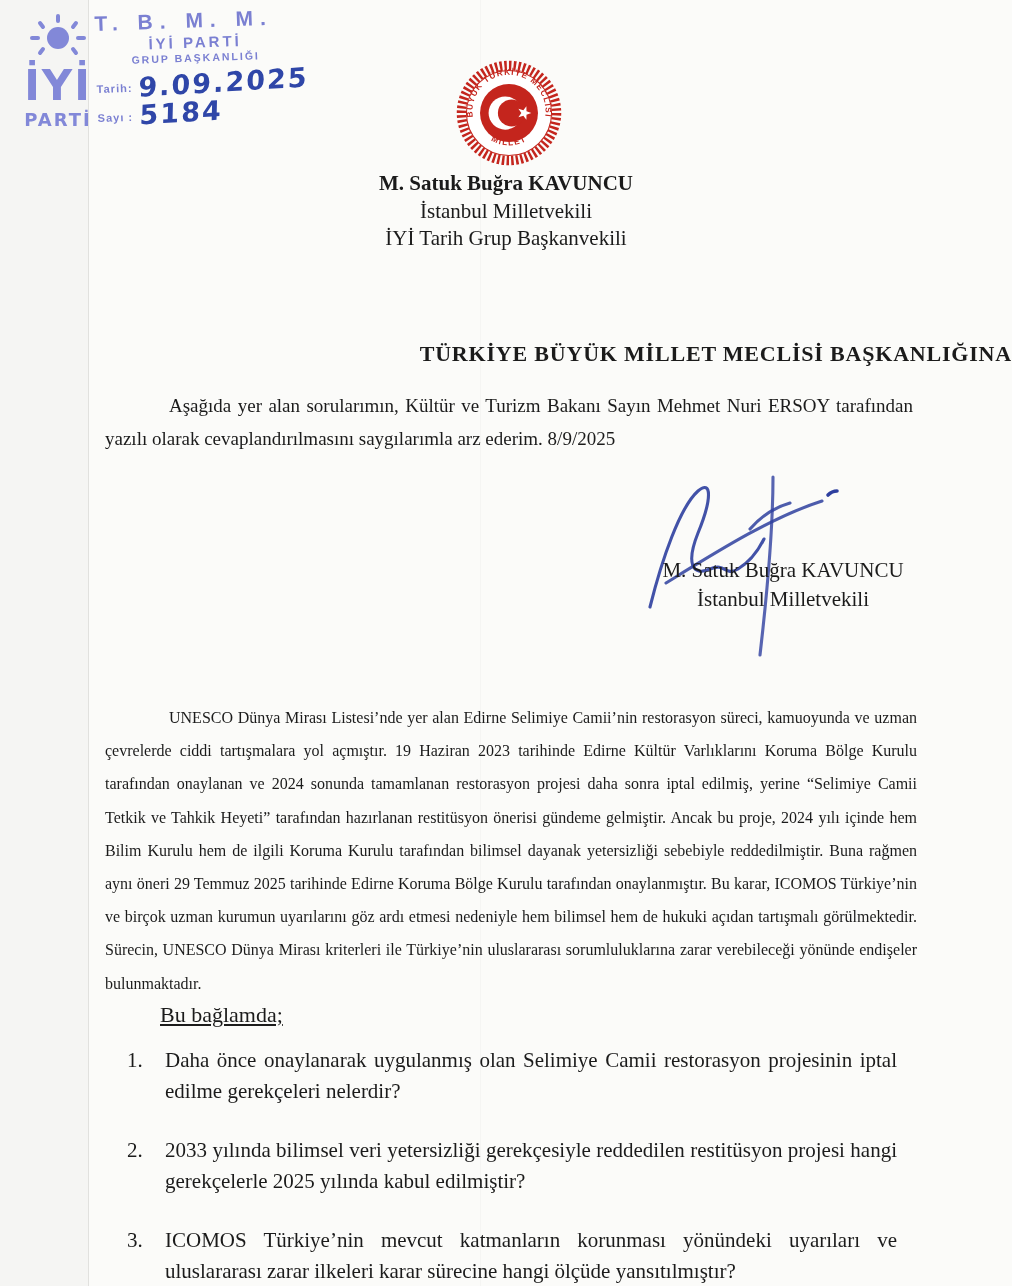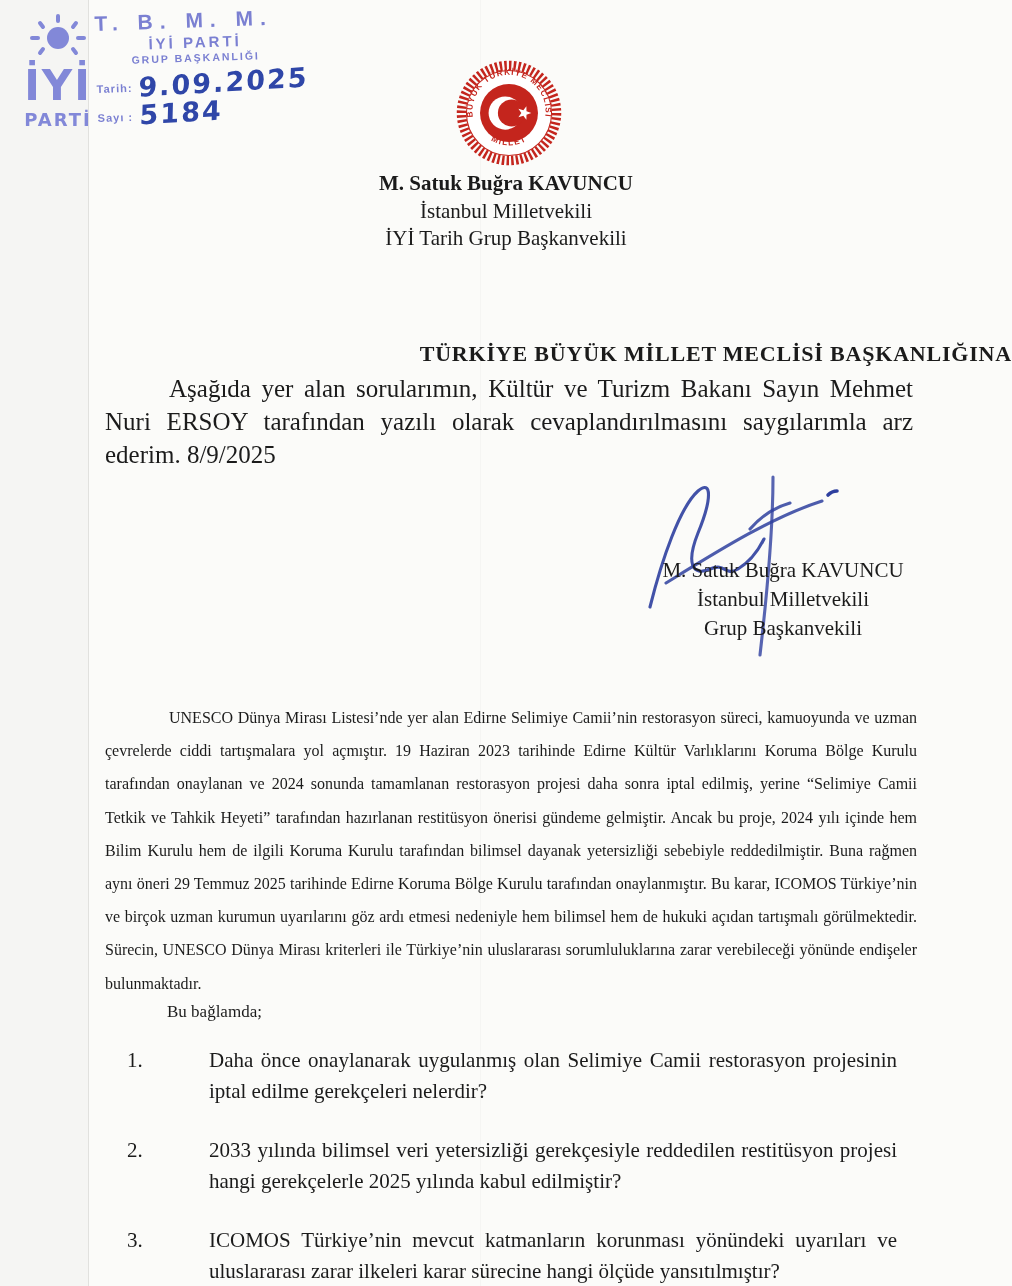--- a/index.html
+++ b/index.html
@@ -60,43 +60,44 @@
   .author-block{
     position:absolute;top:170px;left:0;width:1012px;
     text-align:center;font-size:21px;line-height:27.5px;
   }
   .author-block .nm{font-weight:bold;}
   .salutation{
     position:absolute;top:341px;left:0;width:1012px;
     text-align:right;font-weight:bold;font-size:22px;letter-spacing:0.8px;
   }
   .intro{
-    position:absolute;top:372px;left:105px;width:808px;
-    font-size:25px;line-height:33px;text-align:justify;text-indent:64px;
+    position:absolute;top:389px;left:105px;width:808px;
+    font-size:19px;line-height:33px;text-align:justify;text-indent:64px;
   }
   .signature{position:absolute;left:622px;top:455px;width:228px;height:208px;}
   .signer-block{
     position:absolute;top:556px;left:633px;width:300px;
     text-align:center;font-size:21px;line-height:29px;
   }
   .body-par{
     position:absolute;top:701px;left:105px;width:812px;
     font-size:16px;line-height:33.2px;text-align:justify;text-indent:64px;
   }
   .context-line{
-    position:absolute;top:1002px;left:167px;
-    font-size:17px;
+    position:absolute;top:1002px;left:160px;
+    font-size:22px;
+    text-decoration:underline;
   }
   .questions{
     position:absolute;top:1045px;left:127px;width:770px;
     font-size:21px;line-height:31px;
   }
   .question{display:flex;margin-bottom:13px;}
   .question .num{width:38px;flex:0 0 38px;}
-  .question .qtext{flex:1;text-align:justify;margin-left:44px;}
+  .question .qtext{flex:1;text-align:justify;}
 </style>
 </head>
 <body>
 
 <div class="page">
   <div class="left-strip"></div>
   <div class="crease"></div>
   <div class="crease2"></div>
 
   <div class="logo">
@@ -170,21 +171,20 @@
         <path d="M 151 22 C 151 60 147 122 138 200" stroke-opacity="0.8"></path>
         <path d="M 128 74 C 140 60 154 52 168 48" stroke-opacity="0.85"></path>
         <path d="M 206 40 C 209 37 212 36 215 36" stroke-width="3.6"></path>
       </g>
     </svg>
   </div>
 
   <div class="signer-block">
     <div>M. Satuk Buğra KAVUNCU</div>
     <div>İstanbul Milletvekili</div>
-    <div>Grup Başkanvekili</div>
   </div>
 
   <div class="body-par">UNESCO Dünya Mirası Listesi’nde yer alan Edirne Selimiye Camii’nin restorasyon süreci, kamuoyunda ve uzman çevrelerde ciddi tartışmalara yol açmıştır. 19 Haziran 2023 tarihinde Edirne Kültür Varlıklarını Koruma Bölge Kurulu tarafından onaylanan ve 2024 sonunda tamamlanan restorasyon projesi daha sonra iptal edilmiş, yerine “Selimiye Camii Tetkik ve Tahkik Heyeti” tarafından hazırlanan restitüsyon önerisi gündeme gelmiştir. Ancak bu proje, 2024 yılı içinde hem Bilim Kurulu hem de ilgili Koruma Kurulu tarafından bilimsel dayanak yetersizliği sebebiyle reddedilmiştir. Buna rağmen aynı öneri 29 Temmuz 2025 tarihinde Edirne Koruma Bölge Kurulu tarafından onaylanmıştır. Bu karar, ICOMOS Türkiye’nin ve birçok uzman kurumun uyarılarını göz ardı etmesi nedeniyle hem bilimsel hem de hukuki açıdan tartışmalı görülmektedir. Sürecin, UNESCO Dünya Mirası kriterleri ile Türkiye’nin uluslararası sorumluluklarına zarar verebileceği yönünde endişeler bulunmaktadır.</div>
 
   <div class="context-line">Bu bağlamda;</div>
 
   <div class="questions">
     <div class="question">
       <span class="num">1.</span>
       <div class="qtext">Daha önce onaylanarak uygulanmış olan Selimiye Camii restorasyon projesinin iptal edilme gerekçeleri nelerdir?</div>

